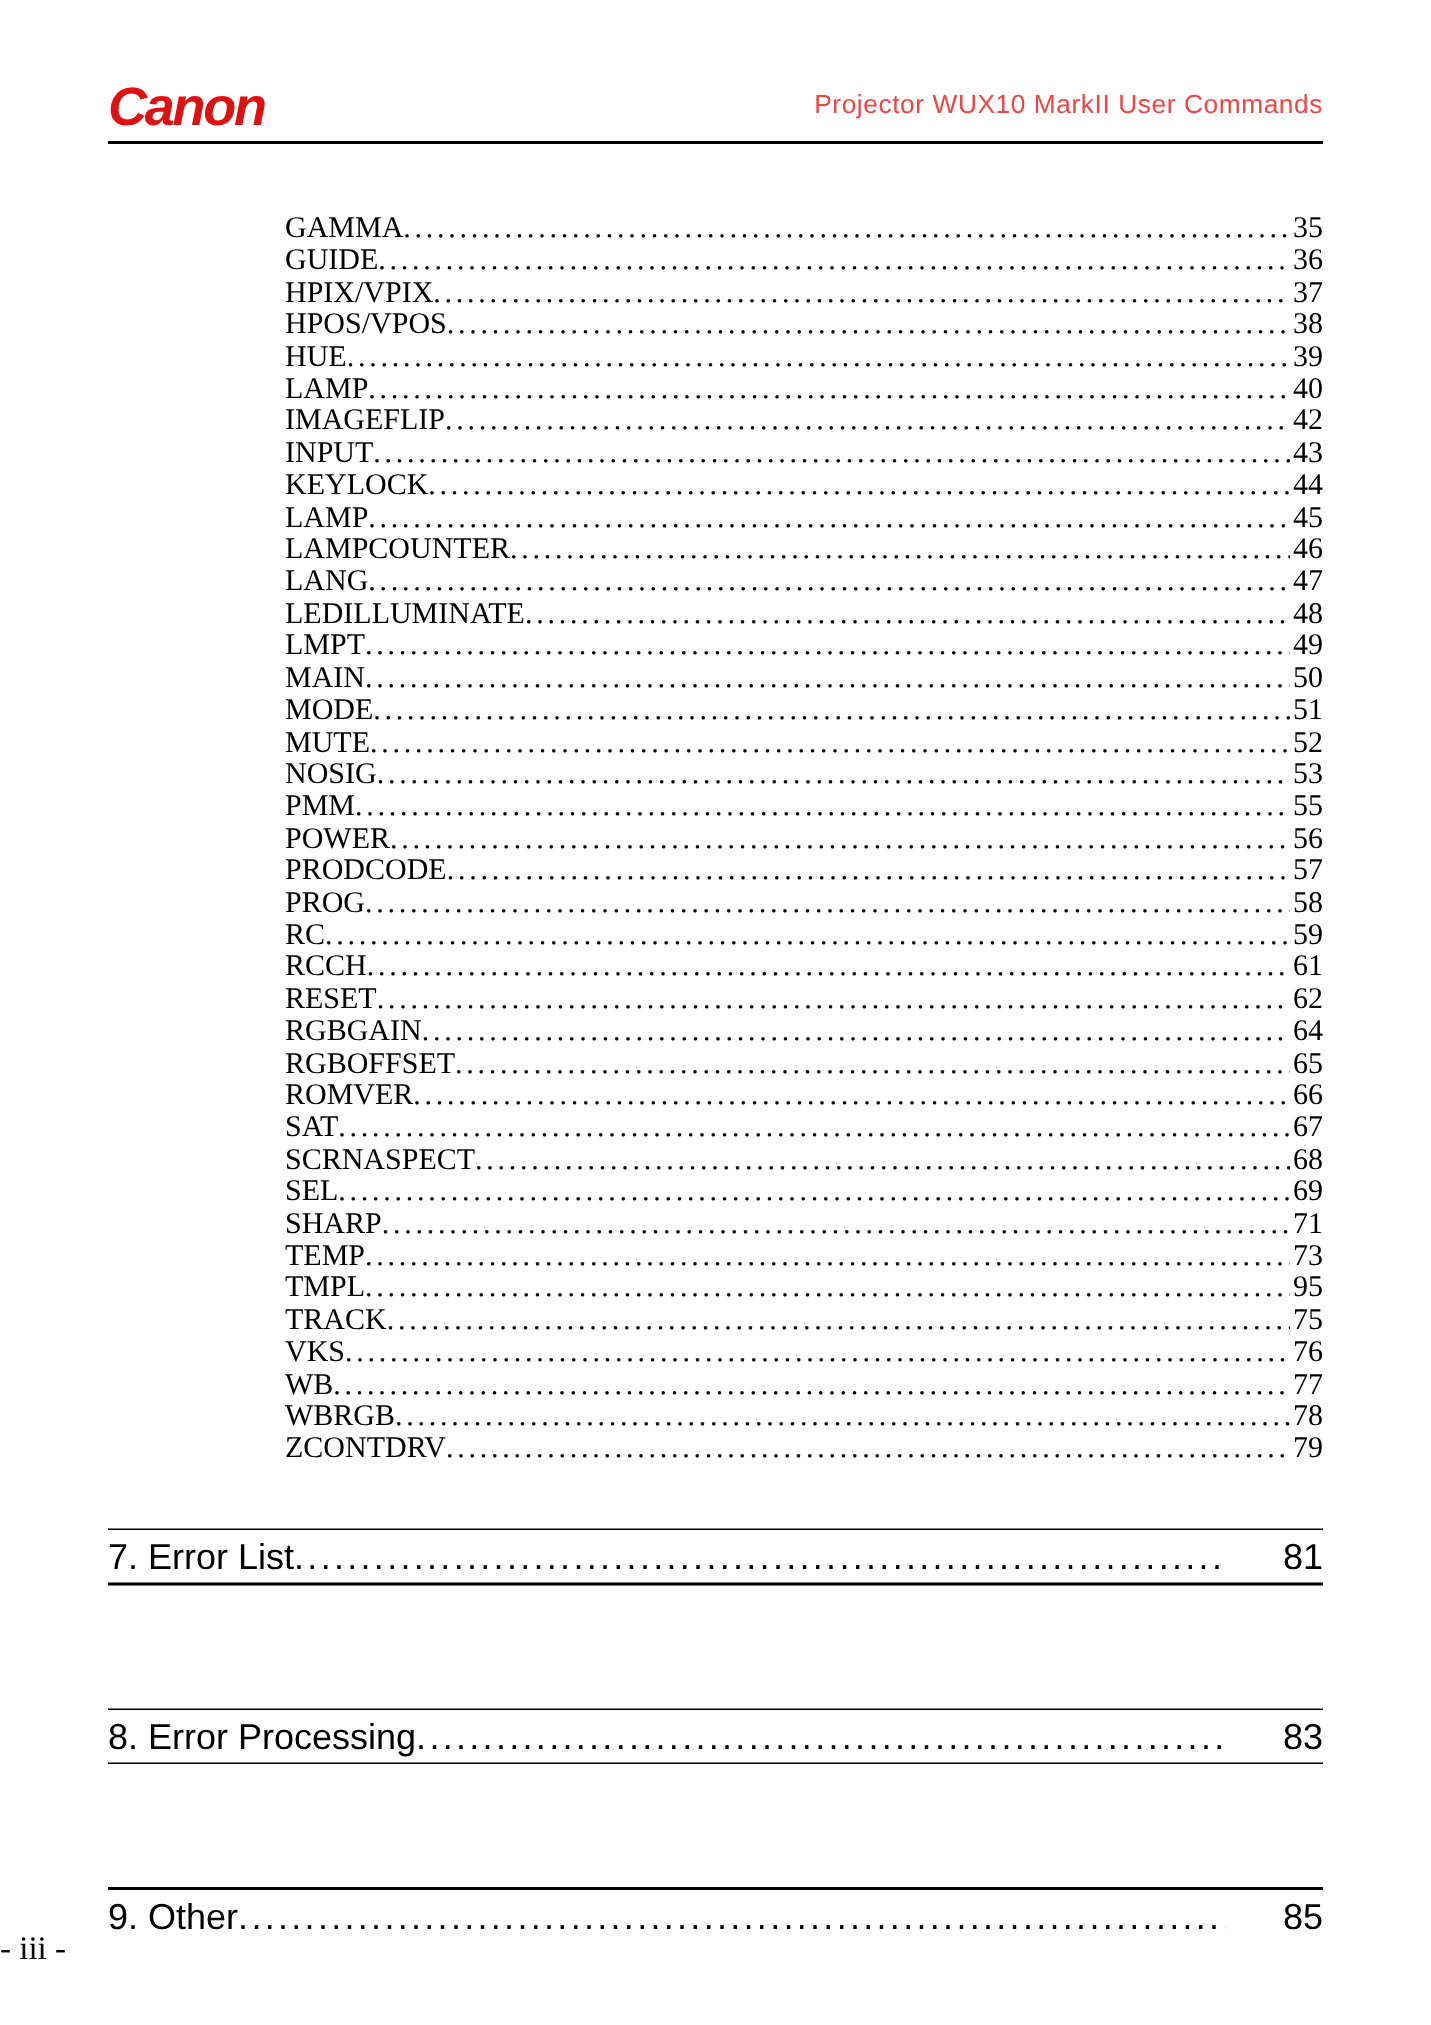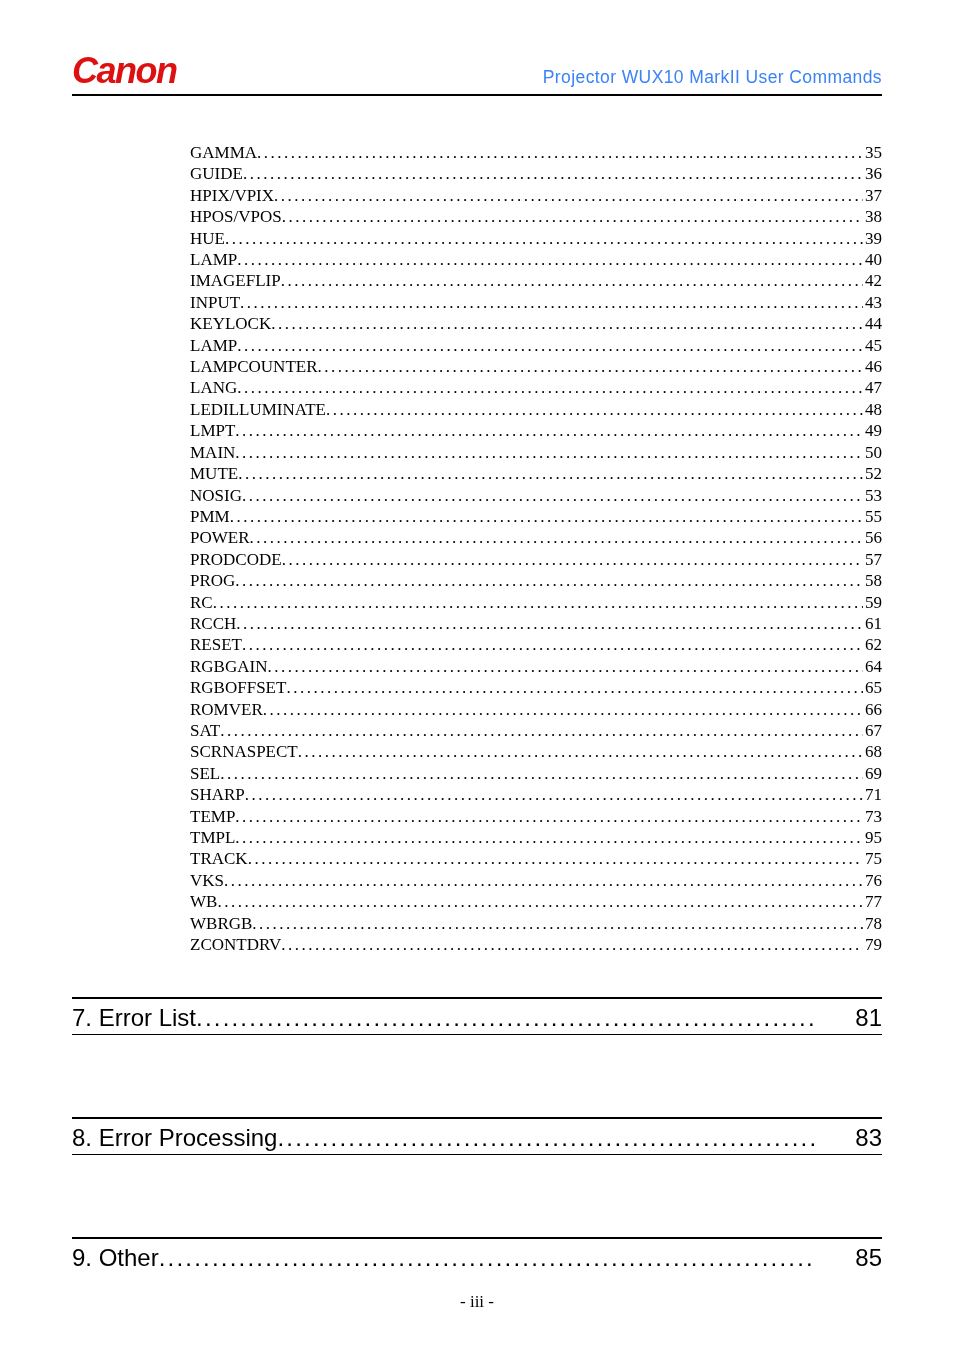--- a/index.html
+++ b/index.html
@@ -15,48 +15,48 @@
     .page {
       width: 954px;
       height: 1350px;
       box-sizing: border-box;
       padding: 50px 72px 40px 72px;
       position: relative;
     }
     .header {
       display: flex;
       justify-content: space-between;
-      align-items: flex-end;
+      align-items: center;
       border-bottom: 2px solid #000;
       padding-bottom: 2px;
     }
     .logo {
       font-family: Arial, Helvetica, sans-serif;
       font-weight: 900;
       font-style: italic;
       font-size: 36px;
       color: #d11;
       letter-spacing: -1.5px;
     }
     .header-right {
       font-family: Arial, Helvetica, sans-serif;
       font-size: 17.5px;
-      color: #3b82f6;
+      color: #ef4444;
       letter-spacing: 0.4px;
       padding-bottom: 4px;
     }
     .toc {
       margin: 46px 0 0 0;
       padding-left: 118px;
     }
     .toc-line {
       display: flex;
       align-items: baseline;
       font-family: "Century Schoolbook", "Times New Roman", serif;
-      font-size: 17px;
+      font-size: 20px;
       line-height: 21.4px;
       white-space: nowrap;
     }
     .toc-label {
       flex: 0 0 auto;
     }
     .toc-dots {
       flex: 1 1 auto;
       overflow: hidden;
       color: #000;
@@ -100,23 +100,22 @@
     .section-dots::after {
       content: ".....................................................................................................................................................................................................................................";
     }
     .section-page { flex: 0 0 auto; padding-left: 2px; margin-left: 36px; }
     .gap-after-toc { height: 8px; }
     .section-spacer { height: 48px; }
     .footer {
       position: absolute;
       bottom: 38px;
       left: 0; right: 0;
-      text-align: center;
       font-family: "Century Schoolbook", "Times New Roman", serif;
-      font-size: 17px;
+      font-size: 22px;
     }
   </style>
 </head>
 <body>
 
 <div class="page">
 
   <div class="header">
     <div class="logo">Canon</div>
     <div class="header-right">Projector  WUX10  MarkII  User  Commands</div>
@@ -190,20 +189,25 @@
   </div>
       <div class="toc-line">
     <span class="toc-label">LMPT</span>
     <span class="toc-dots"></span>
     <span class="toc-page"> 49</span>
   </div>
       <div class="toc-line">
     <span class="toc-label">MAIN</span>
     <span class="toc-dots"></span>
     <span class="toc-page"> 50</span>
+  </div>
+      <div class="toc-line">
+    <span class="toc-label">MODE</span>
+    <span class="toc-dots"></span>
+    <span class="toc-page"> 51</span>
   </div>
       <div class="toc-line">
     <span class="toc-label">MUTE</span>
     <span class="toc-dots"></span>
     <span class="toc-page"> 52</span>
   </div>
       <div class="toc-line">
     <span class="toc-label">NOSIG</span>
     <span class="toc-dots"></span>
     <span class="toc-page"> 53</span>

